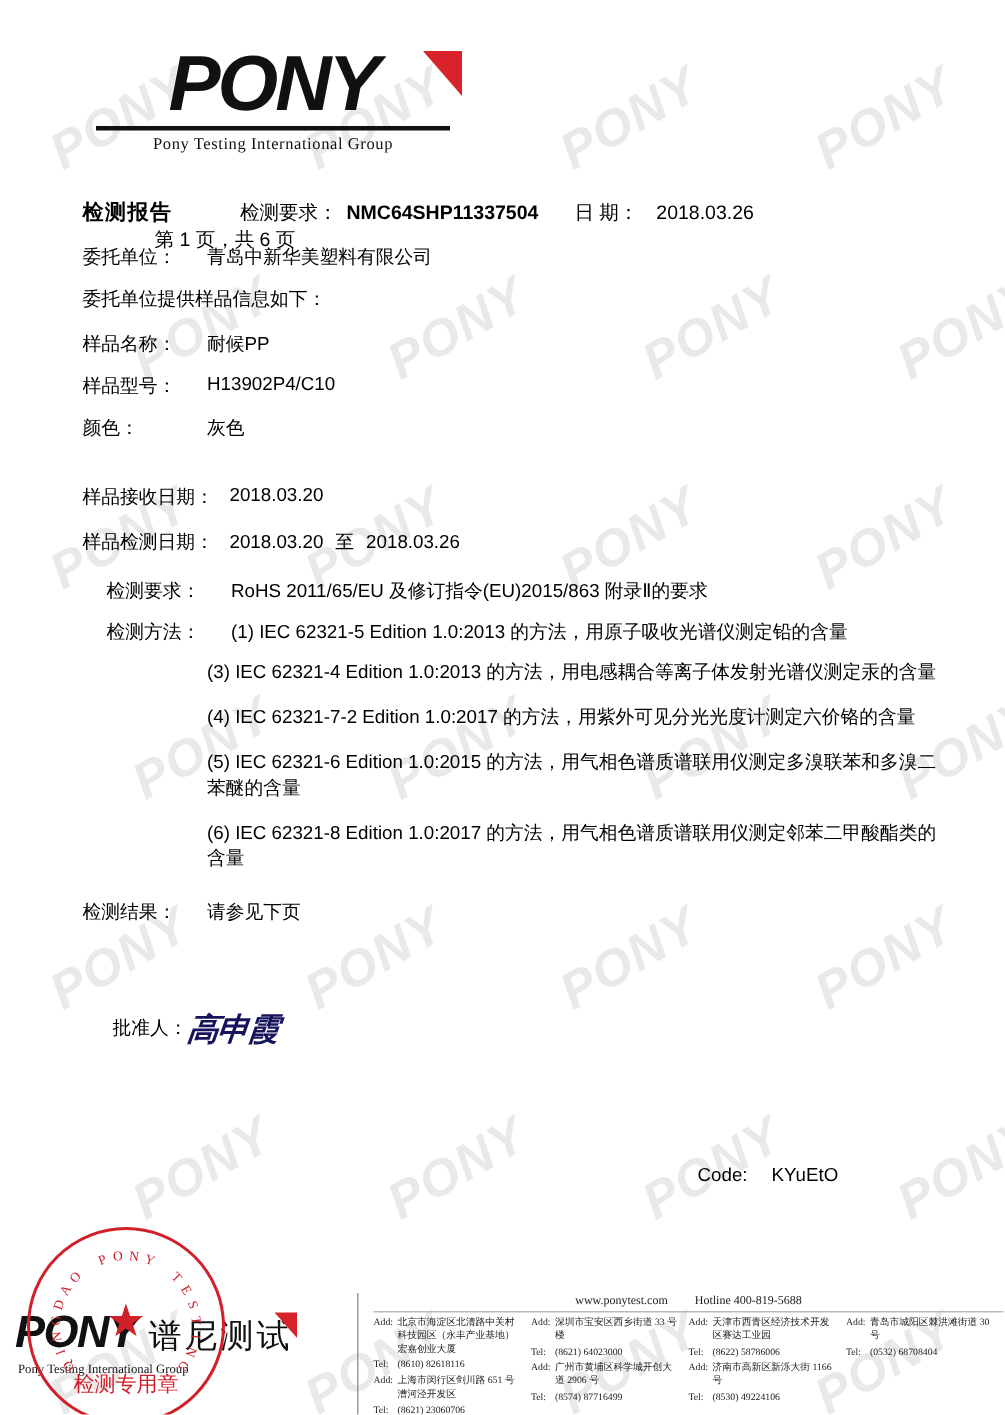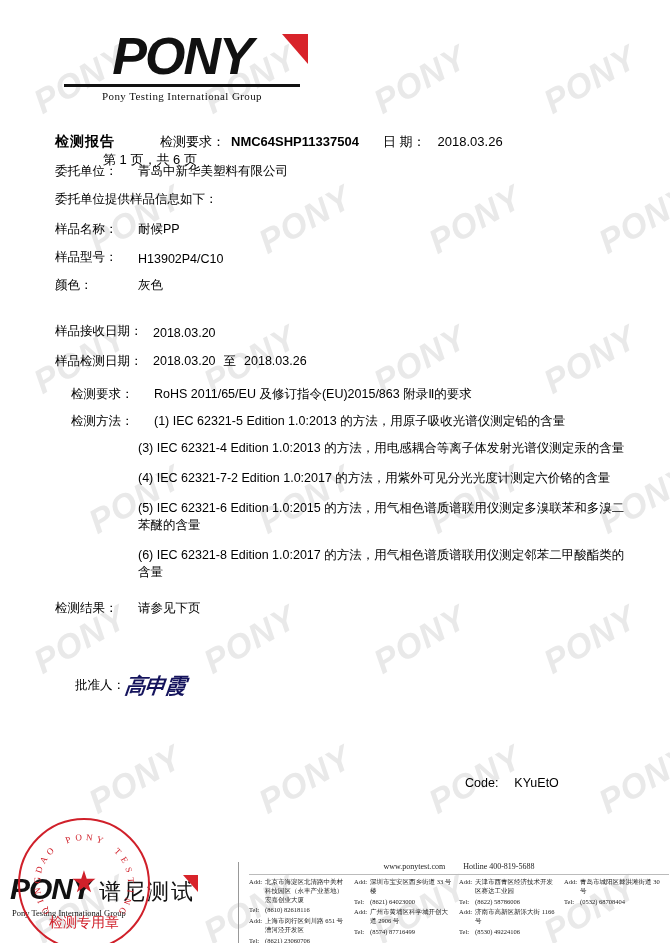--- a/index.html
+++ b/index.html
@@ -109,21 +109,20 @@
   .info {
     position: absolute;
     left: 55px;
     top: 163px;
     width: 570px;
     font-size: 12.5px;
   }
   .row {
     display: flex;
     margin-bottom: 11px;
-    align-items: flex-end;
   }
   .row .k {
     width: 83px;
     flex: 0 0 83px;
   }
   .row .v { flex: 1; }
   .note-row { margin-bottom: 13px; }
 
   
   .dates {

